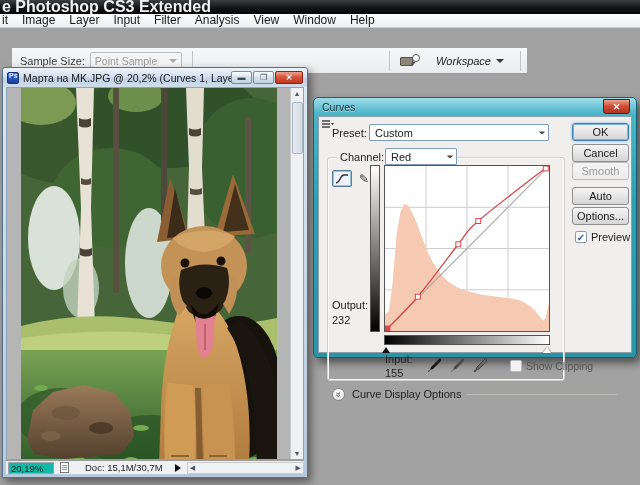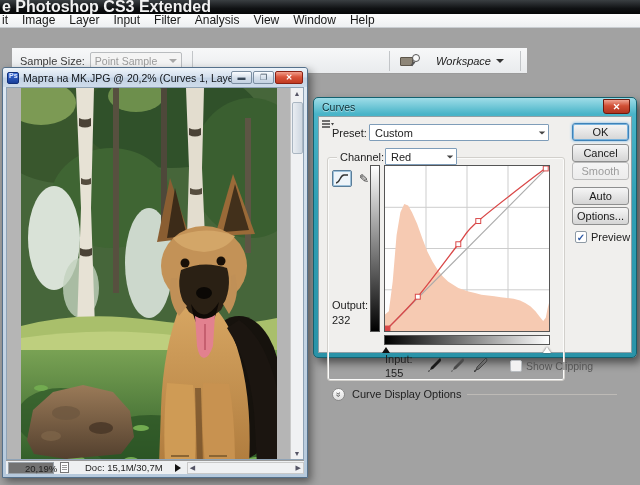--- a/index.html
+++ b/index.html
@@ -51,22 +51,22 @@
   .doc-body { position:absolute; left:3px; top:19px; right:3px; bottom:17px;
     background:#b5b5b5; border:1px solid #8fa3b6; overflow:hidden; }
   .canvas-photo { position:absolute; left:14px; top:0; width:256px; height:377px; }
   .vscroll { position:absolute; right:0; top:0; width:13px; bottom:0; background:#f0f1f3; border-left:1px solid #c9c9c9;
     display:flex; flex-direction:column; justify-content:space-between; align-items:center; }
   .scroll-arrow { font-size:7px; color:#556; padding:2px 0; }
   .vscroll .thumb { position:absolute; top:14px; left:1px; width:11px; height:52px;
     background:linear-gradient(90deg,#e9edf2,#cdd6e0); border:1px solid #aab6c2; border-radius:2px; }
   .doc-statusbar { position:absolute; left:3px; bottom:3px; right:3px; height:14px;
     background:#eef0f2; border-top:1px solid #9a9a9a; display:flex; align-items:center; font-size:9.5px; color:#222; }
-  .zoom-box { width:46px; height:12px; background:#737373; border:1px solid #9aa2aa;
-    margin-left:2px; padding:0 16px; line-height:11px; }
+  .zoom-box { width:46px; height:12px; background:#14b8a6; border:1px solid #9aa2aa;
+    margin-left:2px; padding:0 2px; line-height:11px; }
   .status-doc-icon { width:9px; height:11px; background:#fdfdfd; border:1px solid #777; margin-left:6px; position:relative; }
   .status-doc-icon:after{ content:""; position:absolute; left:1px; top:2px; width:5px; height:1px; background:#999; box-shadow:0 2px 0 #999,0 4px 0 #999; }
   .status-doc-text { margin-left:16px; }
   .status-play { width:0; height:0; border-top:4px solid transparent; border-bottom:4px solid transparent; border-left:6px solid #111; margin-left:12px; }
   .hscroll { flex:1; height:12px; margin-left:6px; background:#f0f1f3; border:1px solid #c9c9c9;
     display:flex; align-items:center; justify-content:space-between; padding:0 2px; }
 
   
   .curves-dialog { position:absolute; left:313px; top:97px; width:324px; height:261px;
     border:1px solid #14616f; border-radius:5px;

